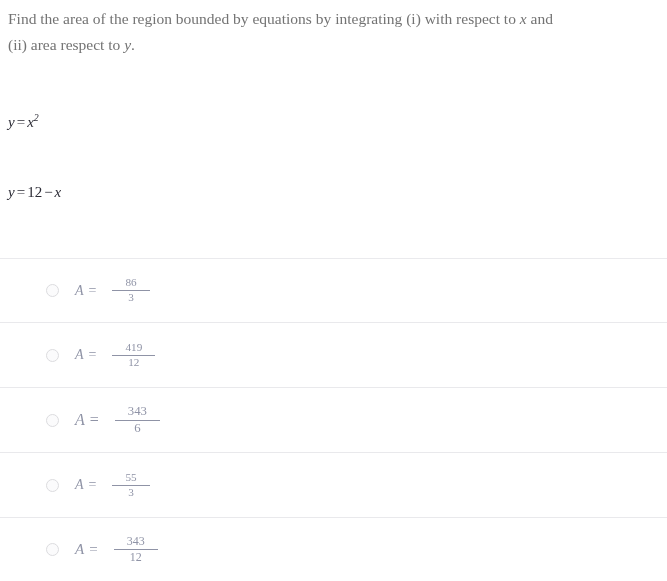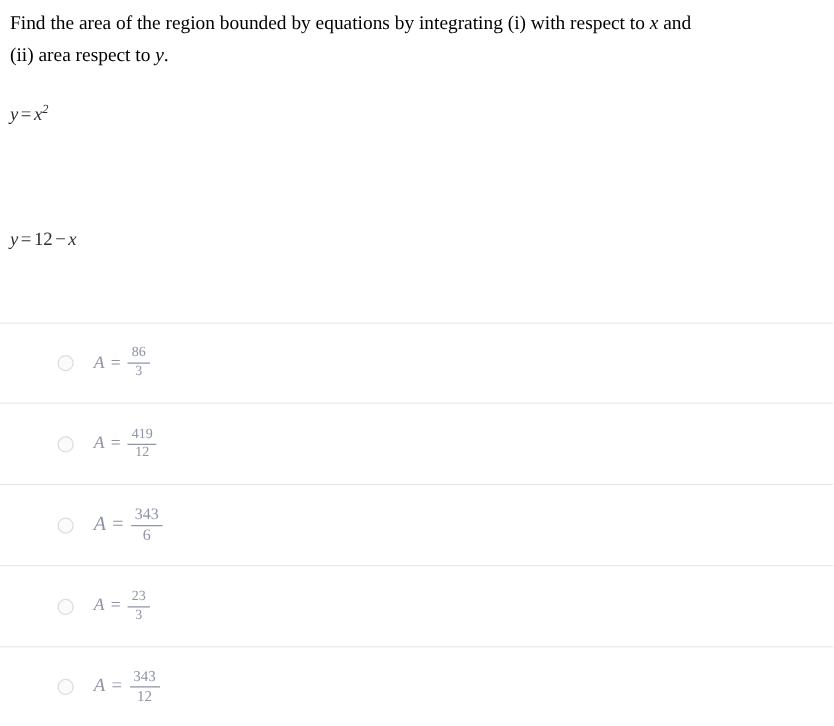--- a/index.html
+++ b/index.html
@@ -20,37 +20,37 @@
   }
 
   
   .prompt {
     position: absolute;
     left: 8px;
     top: 6px;
     width: 655px;
     font-size: 15.5px;
     line-height: 26px;
-    color: #000000;
+    color: #737373;
     font-family: "Liberation Serif", "DejaVu Serif", serif;
   }
   .prompt .mi { font-style: italic; }
 
   
   .equation {
     position: absolute;
     left: 8px;
     color: #2b2b35;
     font-size: 15px;
     font-family: "Liberation Serif", "DejaVu Serif", serif;
     white-space: nowrap;
   }
   .equation .mi { font-style: italic; }
   .equation .op { padding: 0 2px; }
-  .eq1 { top: 84px; }
+  .eq1 { top: 114px; }
   .eq2 { top: 184px; }
 
   sup.exp {
     font-size: 0.66em;
     vertical-align: super;
     font-style: italic;
     line-height: 0;
   }
 
   
@@ -107,20 +107,21 @@
     padding: 0 3px 1px 3px;
   }
   .frac .den {
     border-top: 1px solid currentColor;
     padding: 1px 3px 0 3px;
     width: 100%;
     text-align: center;
   }
   .frac-inner {
     font-size: 0.8em;
+    margin-left: 20px;
   }
 
   
   .row-0 { height: 64px; font-size: 14px; color: #9195a8; }
   .row-1 { height: 65px; font-size: 14px; color: #9195a8; }
   .row-2 { height: 65px; font-size: 16px; color: #3c3f4d; }
   .row-3 { height: 65px; font-size: 14px; color: #9195a8; }
   .row-4 { height: 64px; font-size: 15px; color: #878b9e; }
 </style>
 </head>
@@ -178,21 +179,21 @@
         </span>
       </span>
     </div>
 
     <div class="option-row row-3">
       <span class="radio"></span>
       <span class="answer">
         <span class="var">A</span>
         <span class="eqs">=</span>
         <span class="frac">
-          <span class="num frac-inner">23</span>
+          <span class="num frac-inner">55</span>
           <span class="den frac-inner">3</span>
         </span>
       </span>
     </div>
 
     <div class="option-row row-4">
       <span class="radio"></span>
       <span class="answer">
         <span class="var">A</span>
         <span class="eqs">=</span>

